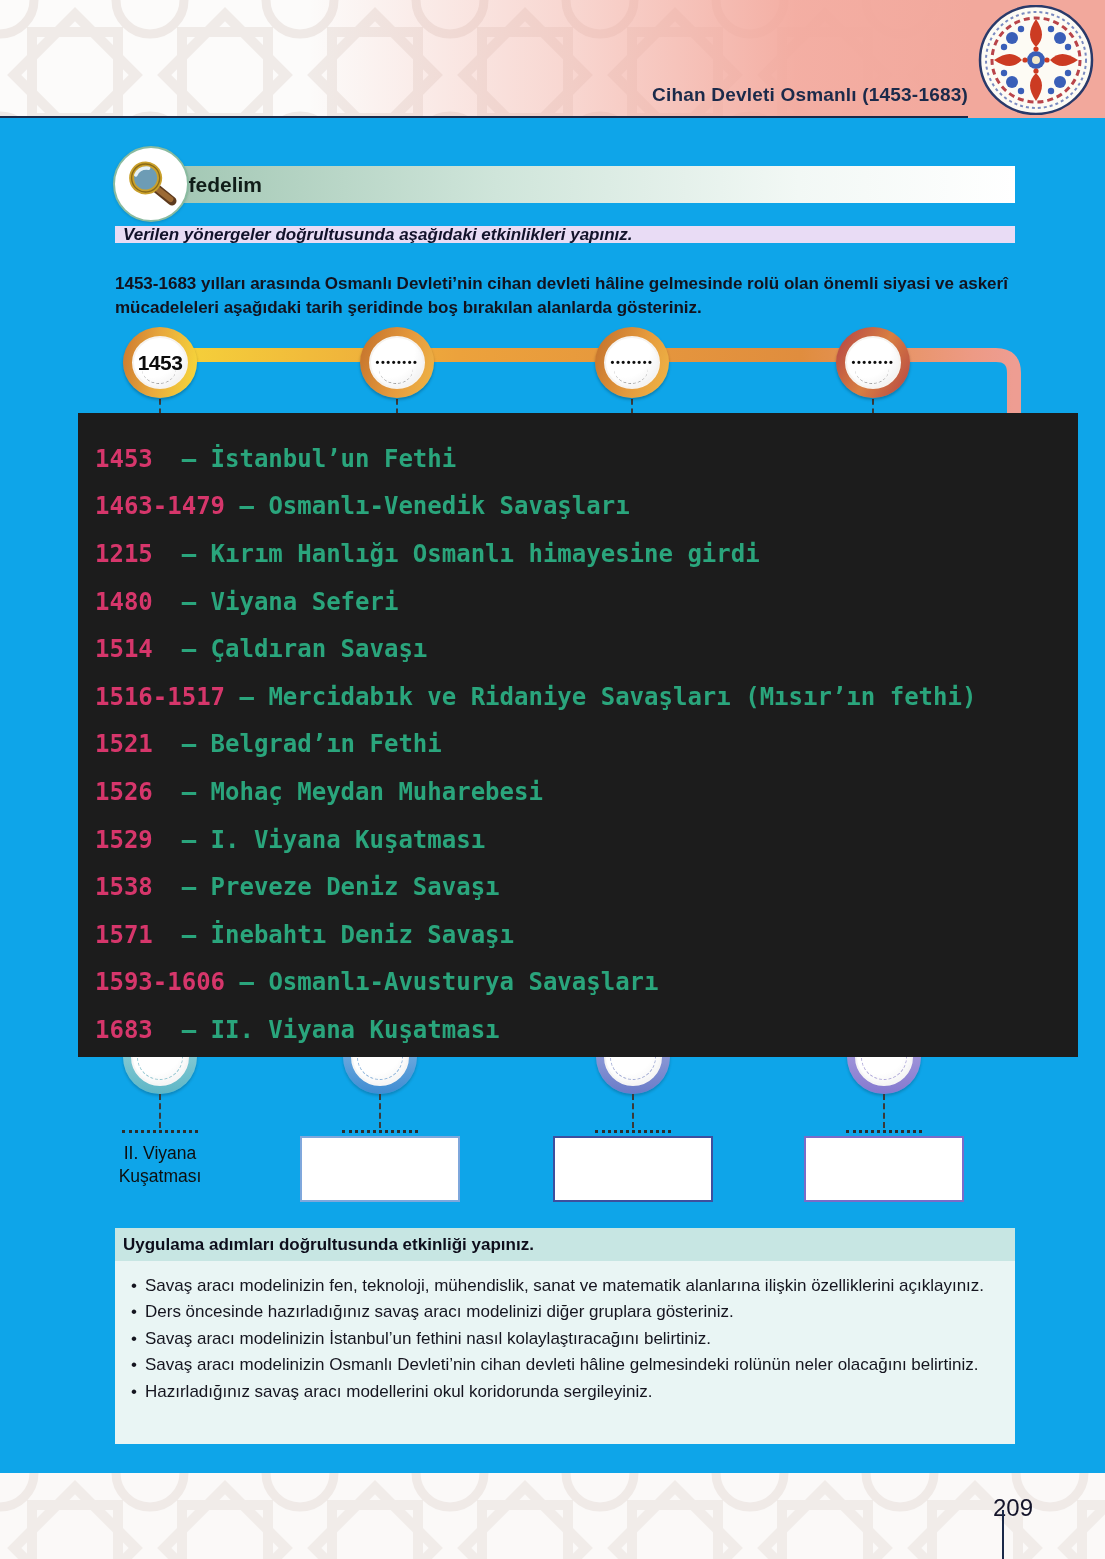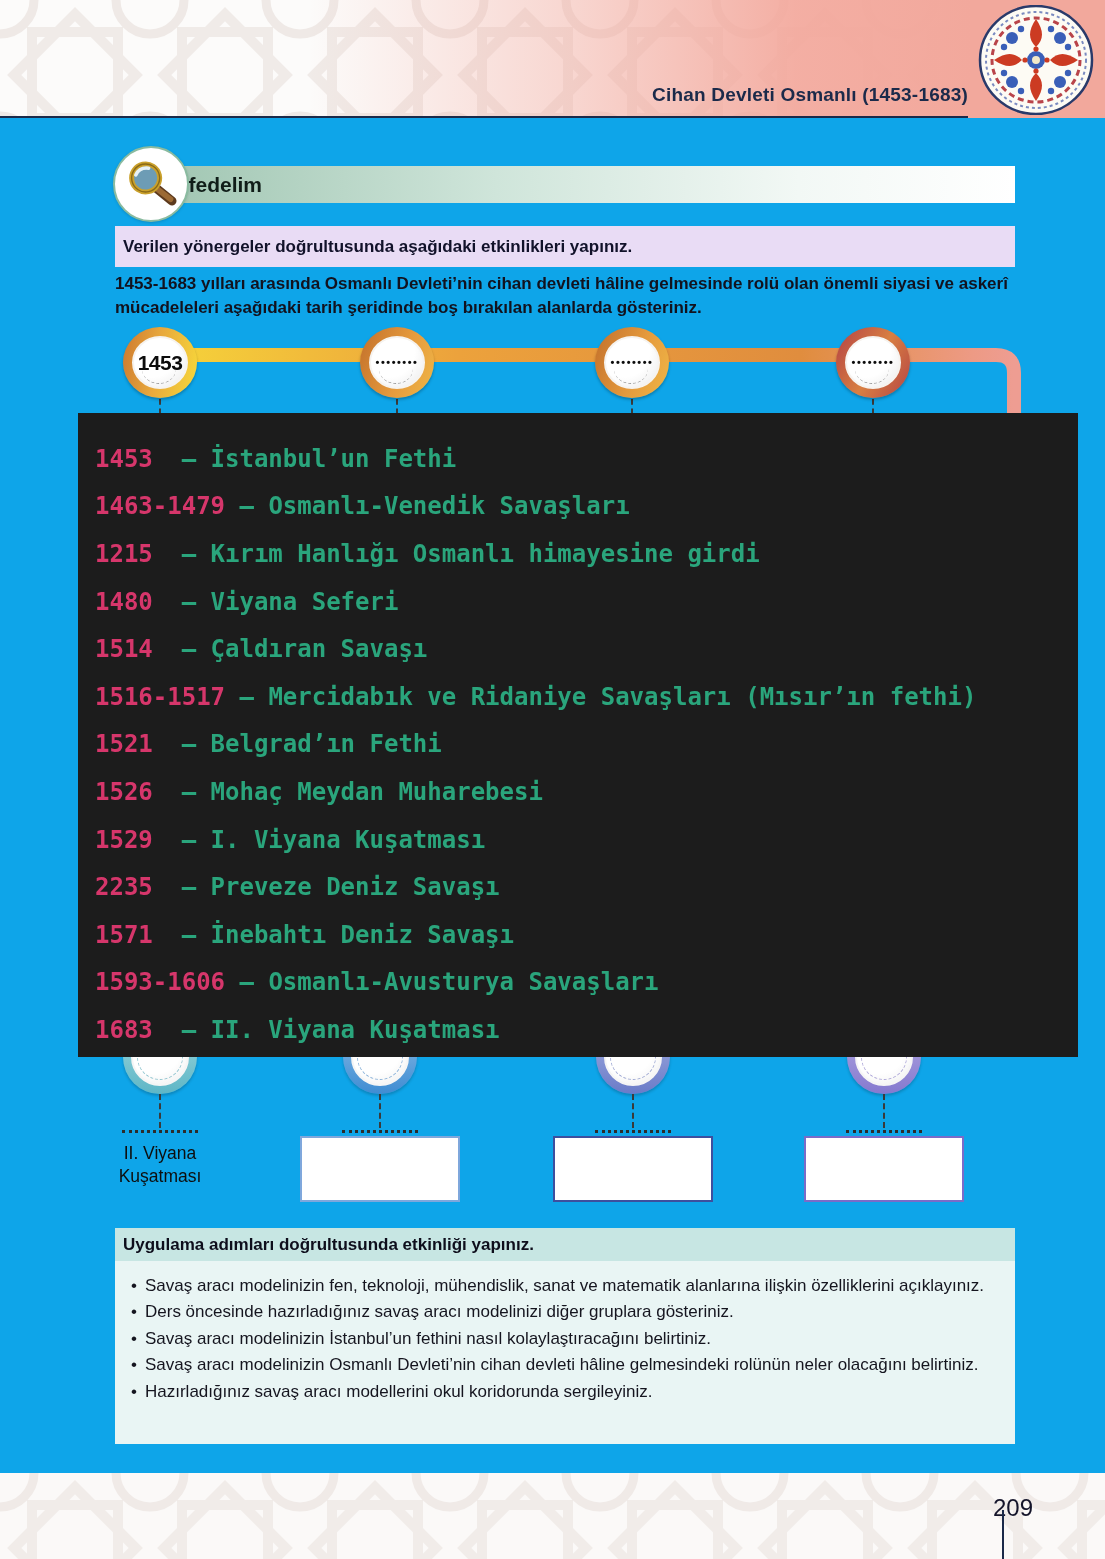--- a/index.html
+++ b/index.html
@@ -19,22 +19,22 @@
   
   .kesf-bar { position:absolute; left:150px; top:166px; width:865px; height:37px;
     background:linear-gradient(90deg, var(--bar-green) 0%, #cfe5da 40%, #f2f8f5 75%, #ffffff 100%);
     display:flex; align-items:center; }
   .kesf-bar .label { font-size:21px; font-weight:bold; color:#101d18; }
   .kesf-icon { position:absolute; left:113px; top:146px; width:76px; height:76px; border-radius:50%;
     background:#ffffff; border:2px solid #8abba0; z-index:3; display:flex; align-items:center; justify-content:center;
     box-shadow:0 1px 3px rgba(0,0,0,.15); }
 
   
-  .purple-banner { position:absolute; left:115px; top:226px; width:900px; height:41px; background:var(--banner-purple);
-    display:flex; align-items:center; }
+  .purple-banner { position:absolute; left:115px; top:226px; width:900px; height:17px; background:var(--banner-purple);
+    display:flex; align-items:center;font-style:italic; }
   .purple-banner span { padding-left:8px; font-size:17px; font-weight:bold; color:#12122a; }
   .instruction { position:absolute; left:115px; top:272px; width:910px; font-size:17px; font-weight:bold; color:#12121e; line-height:1.42; }
 
   
   .tl-svg { position:absolute; left:0; top:320px; }
   .tl-circle { position:absolute; width:74px; height:71px; border-radius:50%; top:327px;
     background:linear-gradient(110deg,#c8772e 10%, #e59a3d 55%, #edb044 90%);
     box-shadow:0 2px 3px rgba(0,0,0,.25); z-index:2; padding:9px; }
   .tl-circle.n1 { background:linear-gradient(100deg,#cf7d30 5%, #e8a83c 45%, #f6d43a 95%); }
   .tl-circle.n4 { background:linear-gradient(120deg,#b94a44 8%, #d87f42 52%, #b94a44 95%); }
@@ -220,21 +220,21 @@
 
     <div class="term-row"><span class="yr">1453</span><span class="sep">—</span><span class="ev">İstanbul’un Fethi</span></div>
         <div class="term-row"><span class="yr">1463-1479</span><span class="sep">—</span><span class="ev">Osmanlı-Venedik Savaşları</span></div>
         <div class="term-row"><span class="yr">1215</span><span class="sep">—</span><span class="ev">Kırım Hanlığı Osmanlı himayesine girdi</span></div>
         <div class="term-row"><span class="yr">1480</span><span class="sep">—</span><span class="ev">Viyana Seferi</span></div>
         <div class="term-row"><span class="yr">1514</span><span class="sep">—</span><span class="ev">Çaldıran Savaşı</span></div>
         <div class="term-row"><span class="yr">1516-1517</span><span class="sep">—</span><span class="ev">Mercidabık ve Ridaniye Savaşları (Mısır’ın fethi)</span></div>
         <div class="term-row"><span class="yr">1521</span><span class="sep">—</span><span class="ev">Belgrad’ın Fethi</span></div>
         <div class="term-row"><span class="yr">1526</span><span class="sep">—</span><span class="ev">Mohaç Meydan Muharebesi</span></div>
         <div class="term-row"><span class="yr">1529</span><span class="sep">—</span><span class="ev">I. Viyana Kuşatması</span></div>
-        <div class="term-row"><span class="yr">2235</span><span class="sep">—</span><span class="ev">Preveze Deniz Savaşı</span></div>
+        <div class="term-row"><span class="yr">1538</span><span class="sep">—</span><span class="ev">Preveze Deniz Savaşı</span></div>
         <div class="term-row"><span class="yr">1571</span><span class="sep">—</span><span class="ev">İnebahtı Deniz Savaşı</span></div>
         <div class="term-row"><span class="yr">1593-1606</span><span class="sep">—</span><span class="ev">Osmanlı-Avusturya Savaşları</span></div>
         <div class="term-row"><span class="yr">1683</span><span class="sep">—</span><span class="ev">II. Viyana Kuşatması</span></div>
       </div>
   </div>
 
   <div class="dash-v" style="left:159px; top:1094px; height:34px;"></div>
   <div class="dash-v" style="left:379px; top:1094px; height:34px;"></div>
   <div class="dash-v" style="left:632px; top:1094px; height:34px;"></div>
   <div class="dash-v" style="left:883px; top:1094px; height:34px;"></div>

